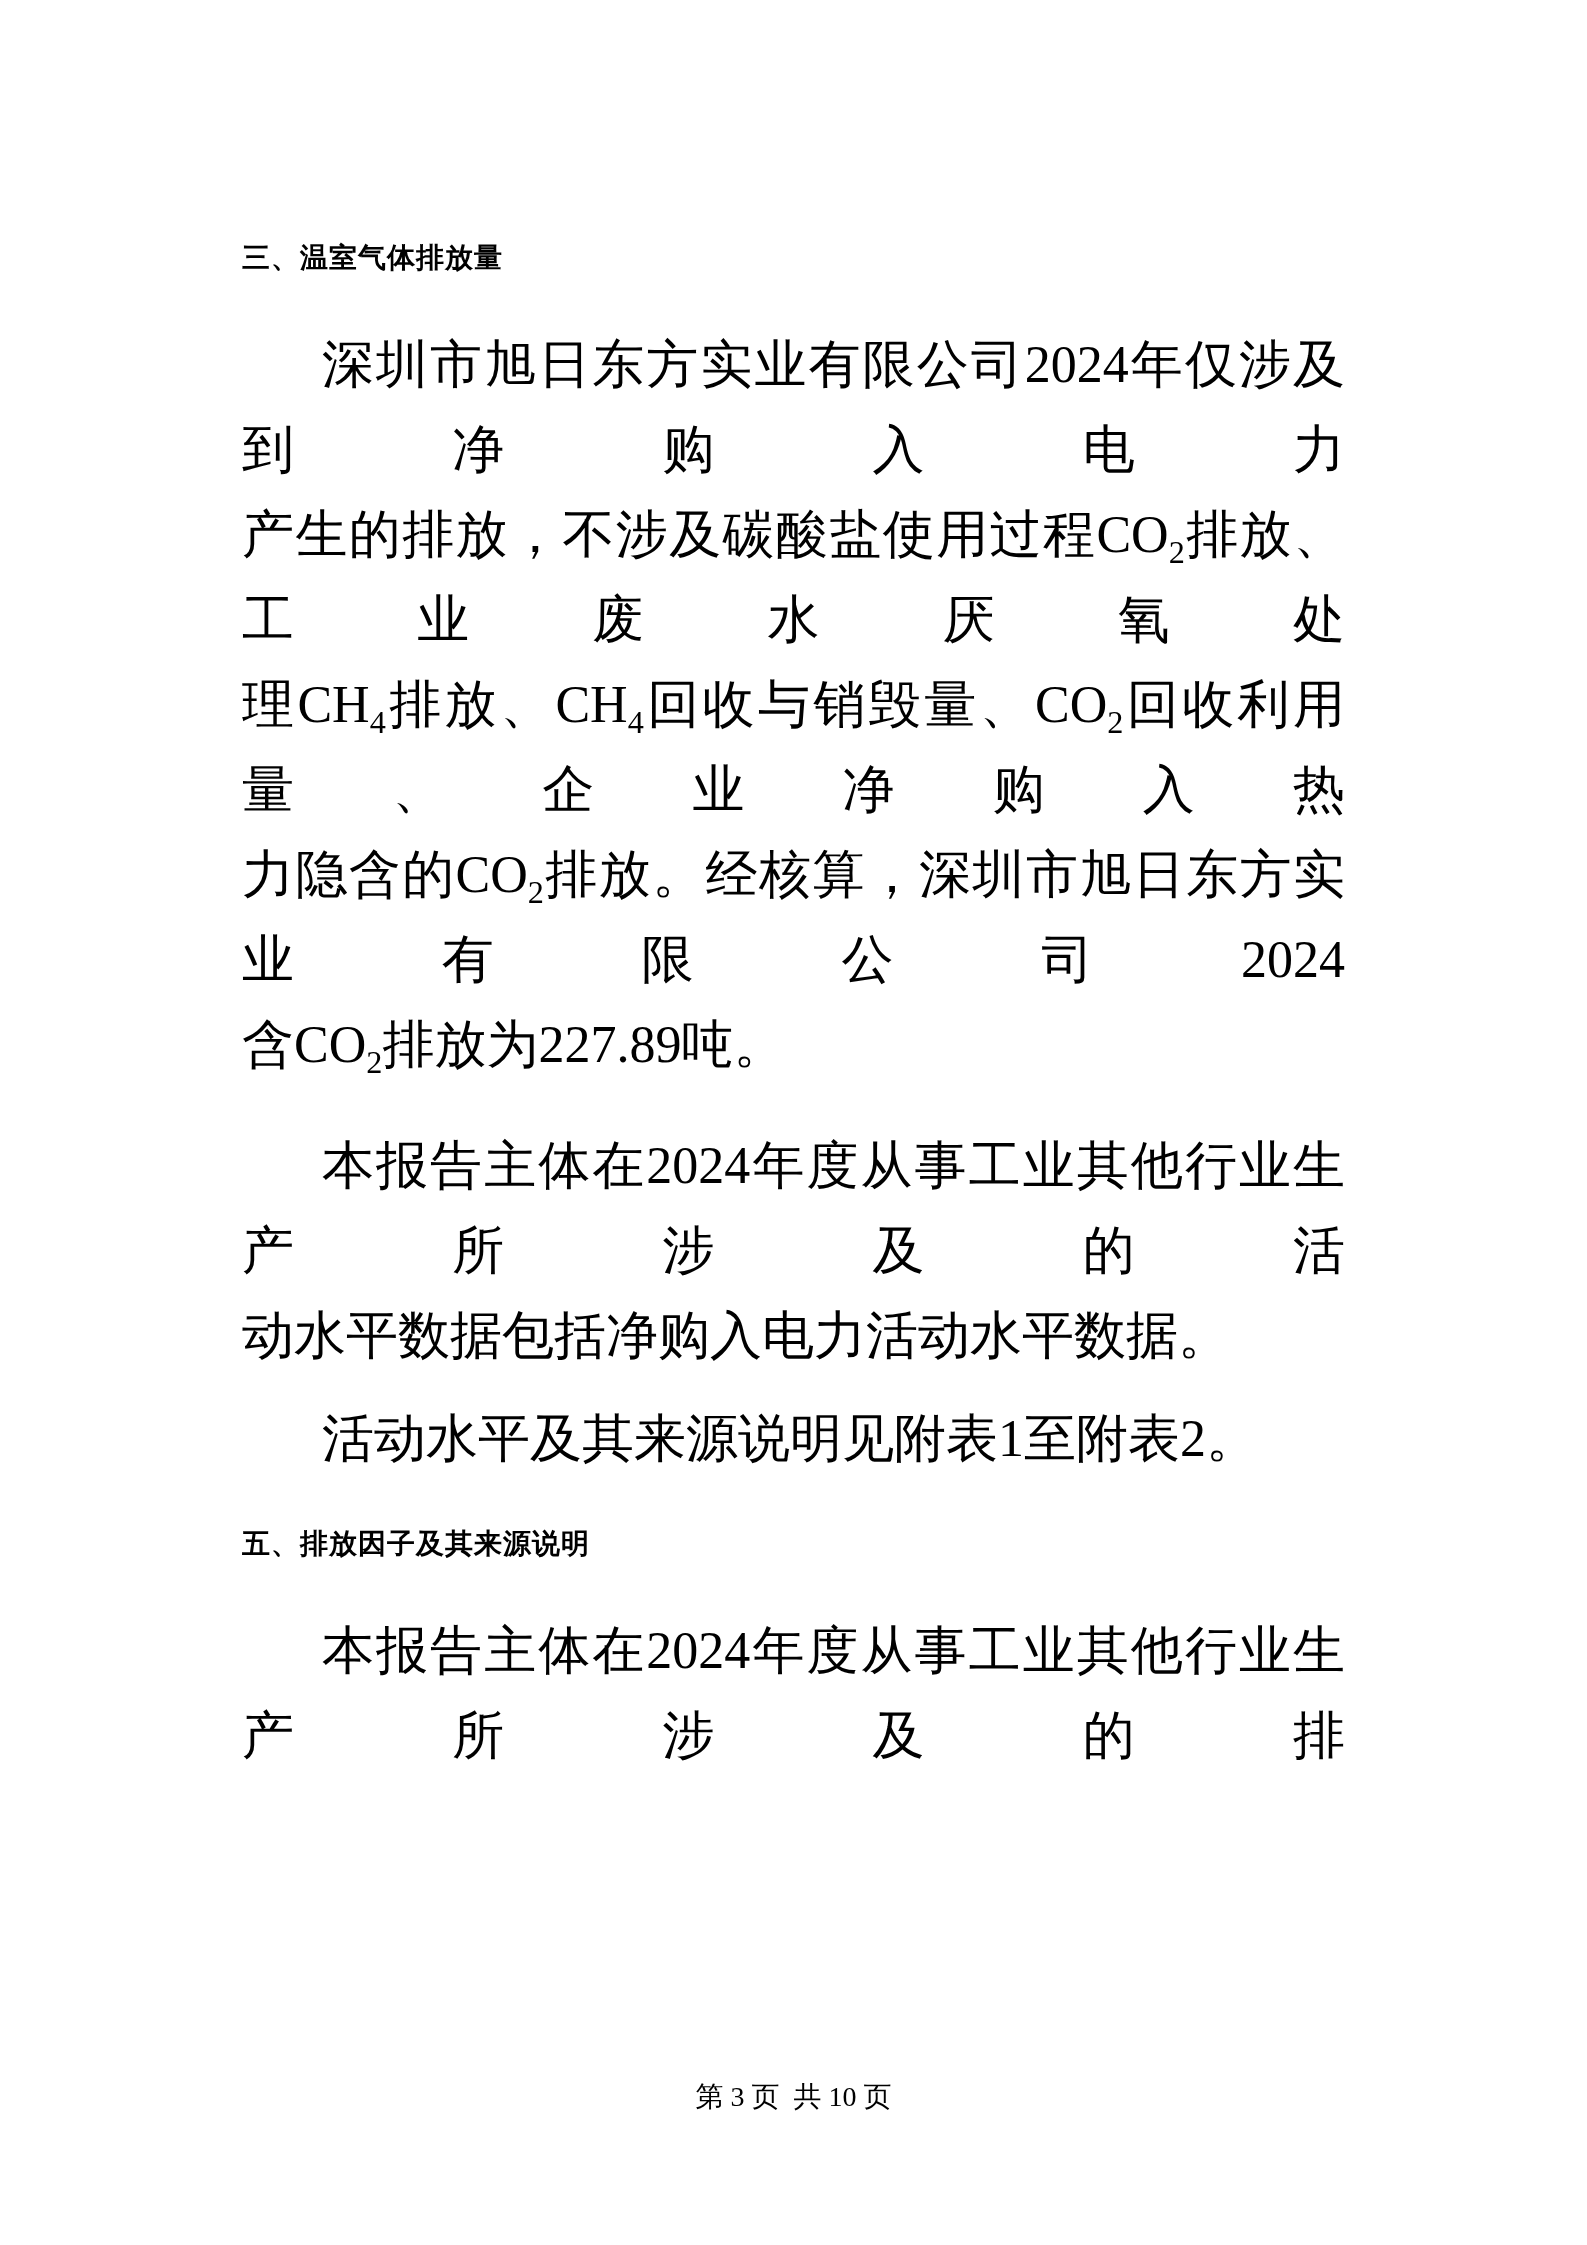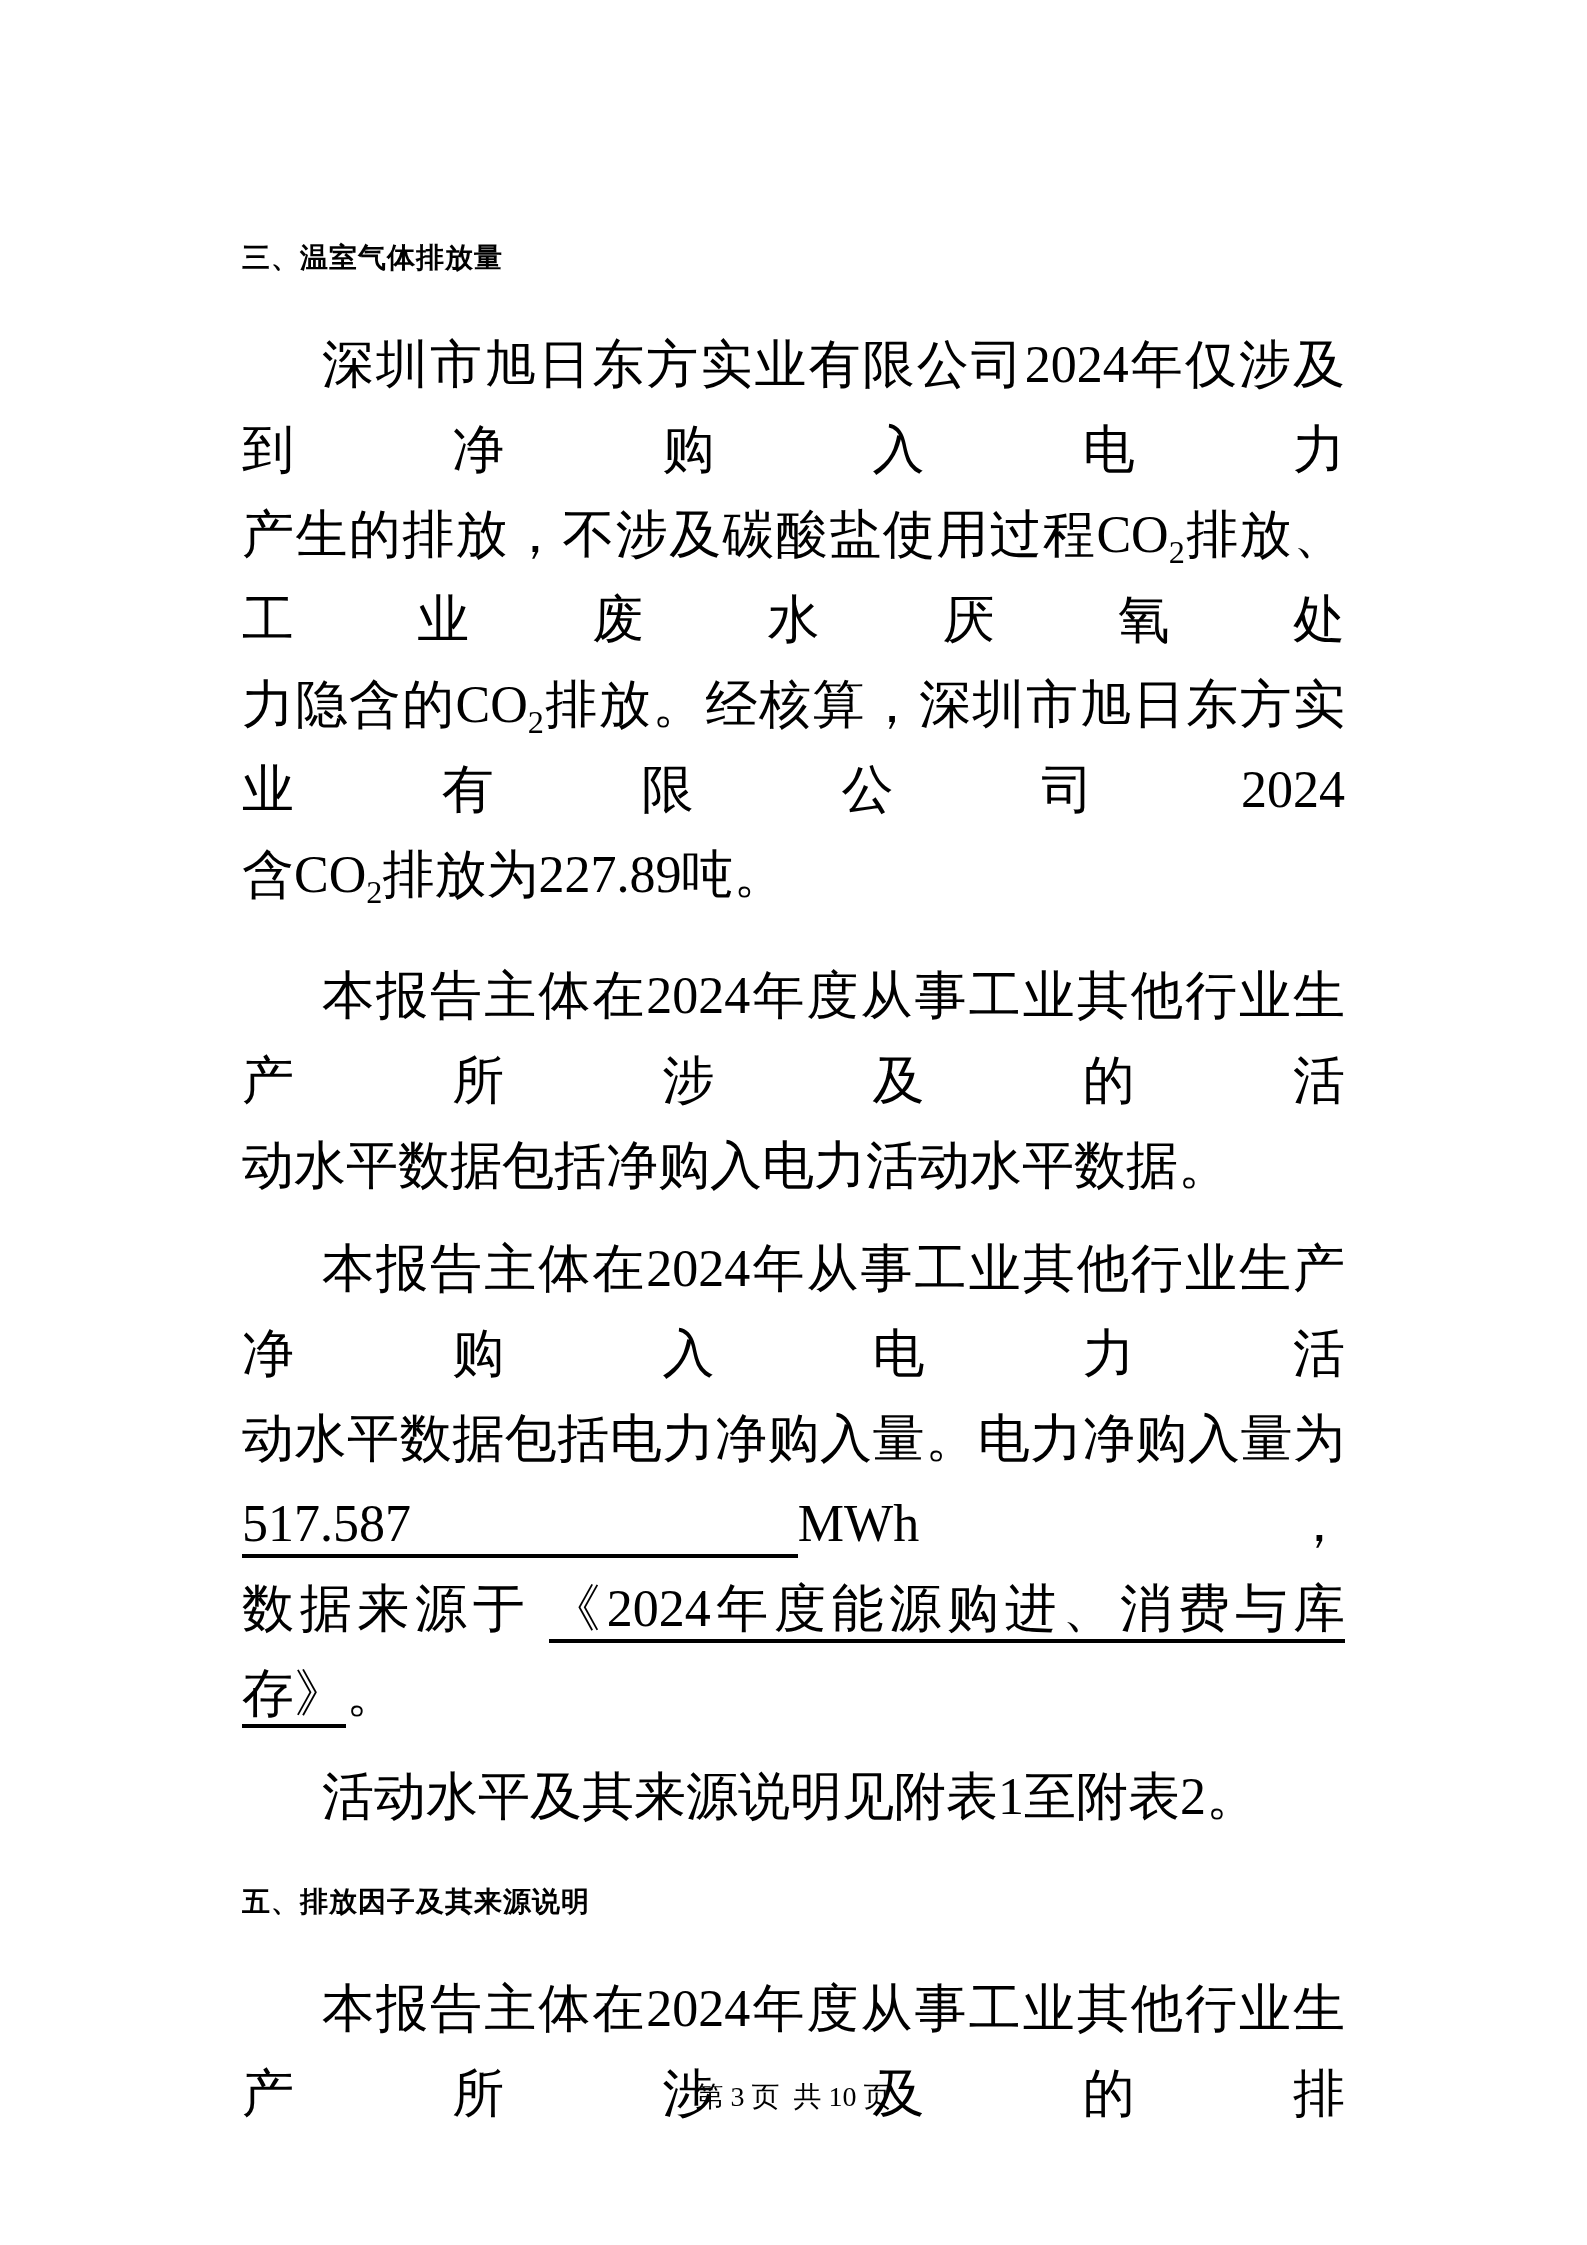--- a/index.html
+++ b/index.html
@@ -58,32 +58,28 @@
 </style>
 </head>
 <body>
 
 <div class="content">
 
   <div class="sec-heading h-first">三、温室气体排放量</div>
   <div class="para after-h">
     <div class="ln first">深圳市旭日东方实业有限公司2024年仅涉及到净购入电力</div>
     <div class="ln">产生的排放，不涉及碳酸盐使用过程CO<sub>2</sub>排放、工业废水厌氧处</div>
+    <div class="ln">理CH<sub>4</sub>排放、CH<sub>4</sub>回收与销毁量、CO<sub>2</sub>回收利用量、企业净购入热</div>
     <div class="ln">力隐含的CO<sub>2</sub>排放。经核算，深圳市旭日东方实业有限公司2024</div>
     <div class="ln end">含CO<sub>2</sub>排放为227.89吨。</div>
   </div>
 
   <div class="para after-h">
     <div class="ln first">本报告主体在2024年度从事工业其他行业生产所涉及的活</div>
     <div class="ln end">动水平数据包括净购入电力活动水平数据。</div>
-  </div>
-  <div class="para after-p">
-    <div class="ln first">本报告主体在2024年从事工业其他行业生产净购入电力活</div>
-    <div class="ln">动水平数据包括电力净购入量。电力净购入量为<span class="u">517.587 </span>MWh，</div>
-    <div class="ln end">数据来源于 <span class="u">《2024年度能源购进、消费与库存》</span>。</div>
   </div>
   <div class="para after-p">
     <div class="ln first end">活动水平及其来源说明见附表1至附表2。</div>
   </div>
 
   <div class="sec-heading h-mid">五、排放因子及其来源说明</div>
   <div class="para after-h">
     <div class="ln first">本报告主体在2024年度从事工业其他行业生产所涉及的排</div>
   </div>
 

